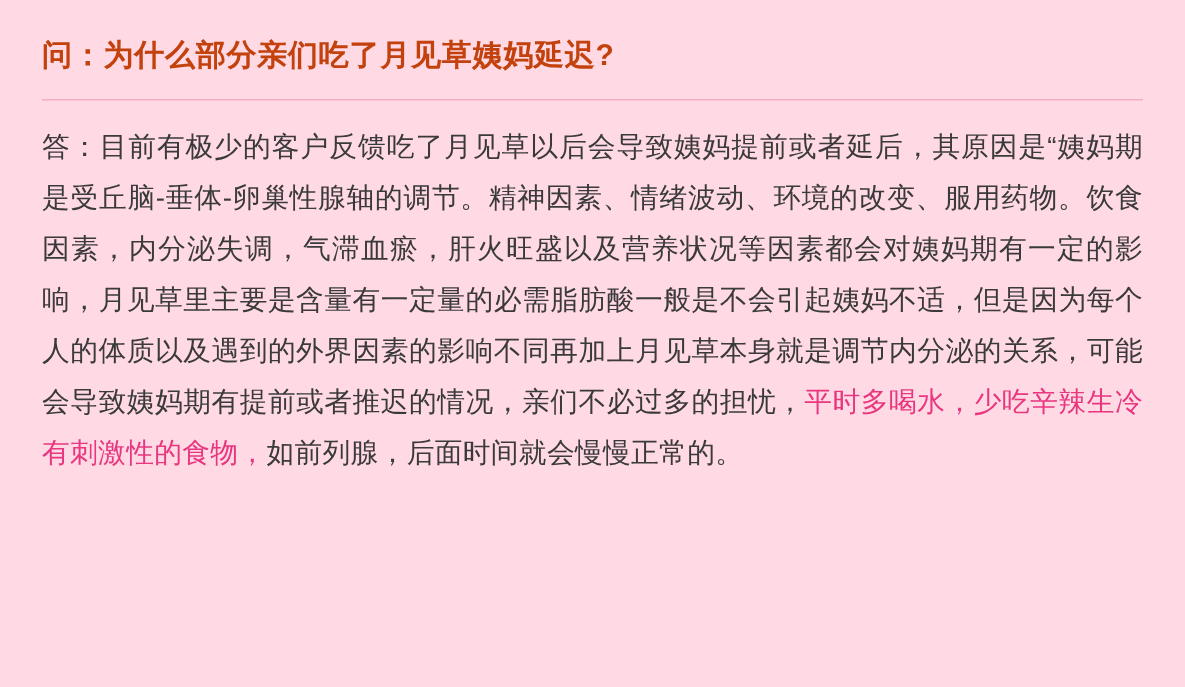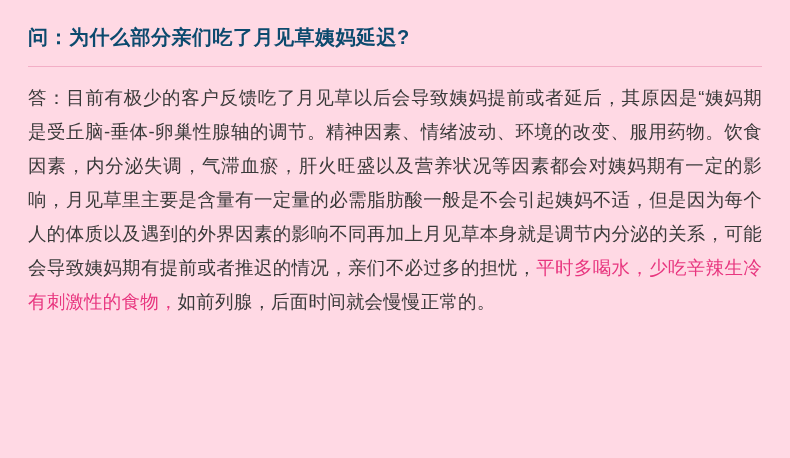--- a/index.html
+++ b/index.html
@@ -26,21 +26,21 @@
     line-height: 34px;
     text-align: justify;
     letter-spacing: 0.2px;
   }
   .intro {
     padding-top: 6px;
   }
   .qa-heading {
     margin-top: 22px;
     margin-bottom: 14px;
-    color: #0c4a6e;
+    color: #c2410c;
     font-size: 20px;
     font-weight: bold;
     letter-spacing: 0.5px;
     line-height: 30px;
   }
   .divider {
     height: 1px;
     background: #f3aec6;
     margin: 6px 0 14px 0;
     width: 100%;

